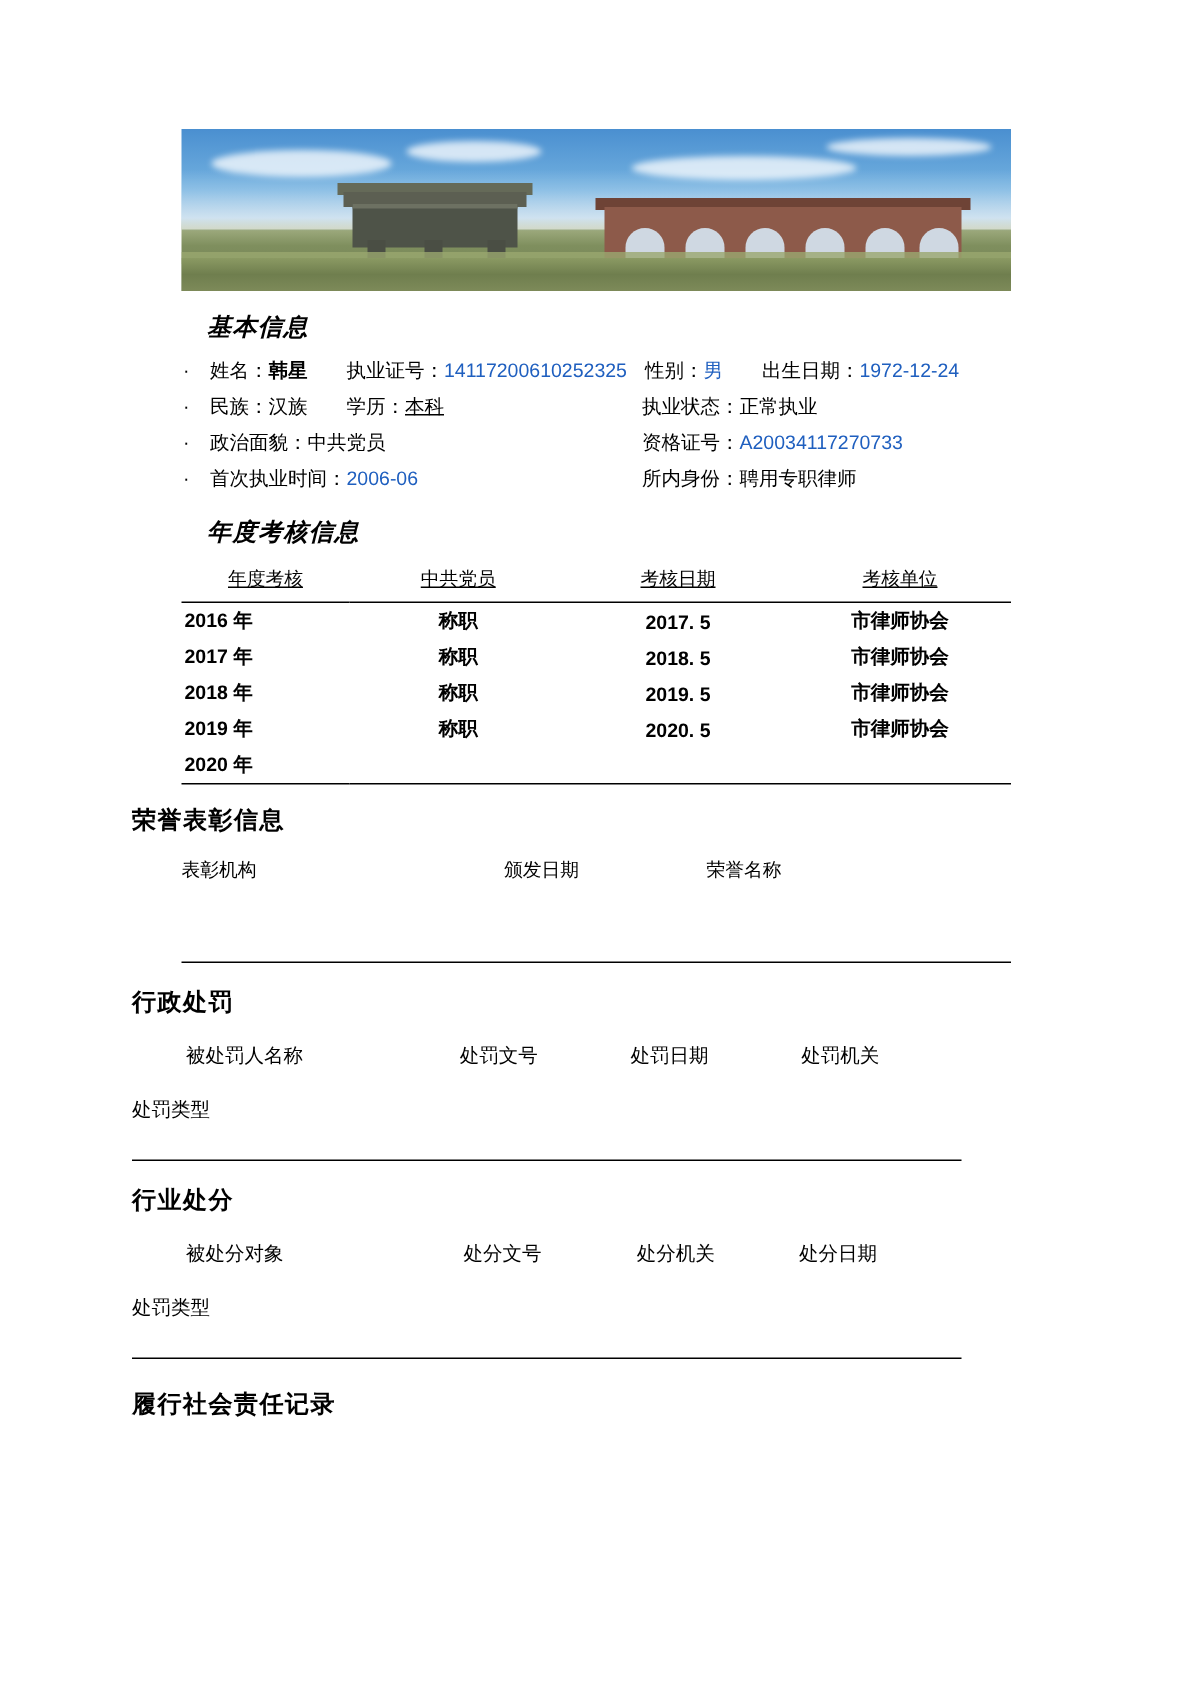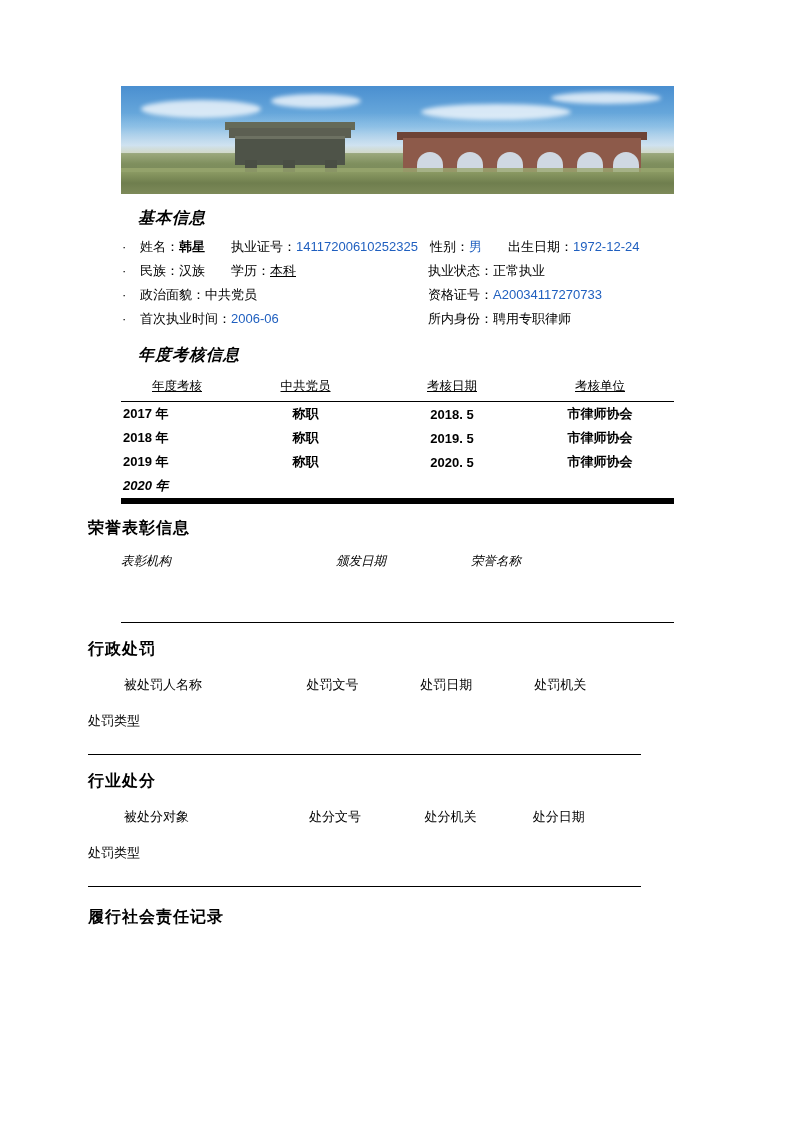--- a/index.html
+++ b/index.html
@@ -180,32 +180,31 @@
   table.grid td {
     padding: 3px 0;
     text-align: center;
     font-size: 13px;
   }
   table.grid td.yr {
     text-align: left;
     padding-left: 2px;
   }
   .annual .hdr-row th { border-bottom: 1px solid #000; }
-  .annual tr.last td { border-bottom: 6px solid #000000; font-style: italic; }
+  .annual tr.last td { border-bottom: 1px solid #000000; }
   .annual td.bold { font-weight: bold; }
 
   .honor {
     margin-left: 33px;
     font-size: 13px;
     width: 553px;
   }
   .honor .hdr {
     display: flex;
     padding: 8px 0 6px 0;
-    font-style: italic;
   }
   .honor .hdr span { font-size: 12.5px; }
   .honor .spacer { height: 46px; }
   .rule {
     border-bottom: 1px solid #000;
     width: 553px;
     margin-left: 33px;
   }
 
   .pen-block {
@@ -292,20 +291,26 @@
         <col style="width:148px">
       </colgroup>
       <tbody>
           <tr class="hdr-row">
         <th>年度考核</th>
         <th>中共党员</th>
         <th>考核日期</th>
         <th>考核单位</th>
       </tr>
       <tr>
+        <td class="yr bold">2016 年</td>
+        <td class="bold">称职</td>
+        <td class="bold">2017. 5</td>
+        <td class="bold">市律师协会</td>
+      </tr>
+      <tr>
         <td class="yr bold">2017 年</td>
         <td class="bold">称职</td>
         <td class="bold">2018. 5</td>
         <td class="bold">市律师协会</td>
       </tr>
       <tr>
         <td class="yr bold">2018 年</td>
         <td class="bold">称职</td>
         <td class="bold">2019. 5</td>
         <td class="bold">市律师协会</td>

